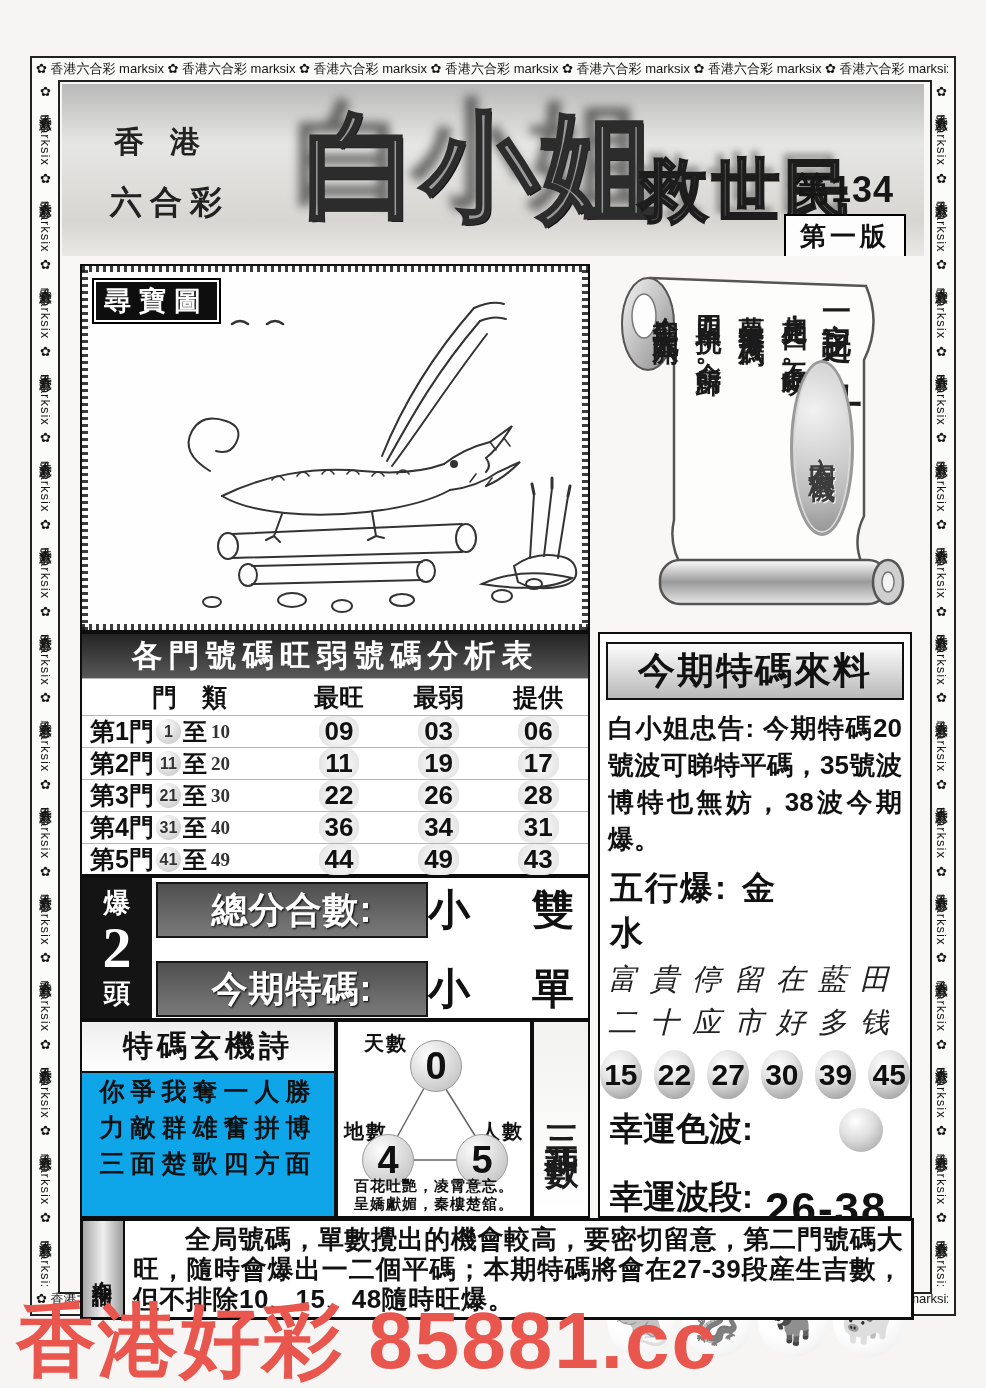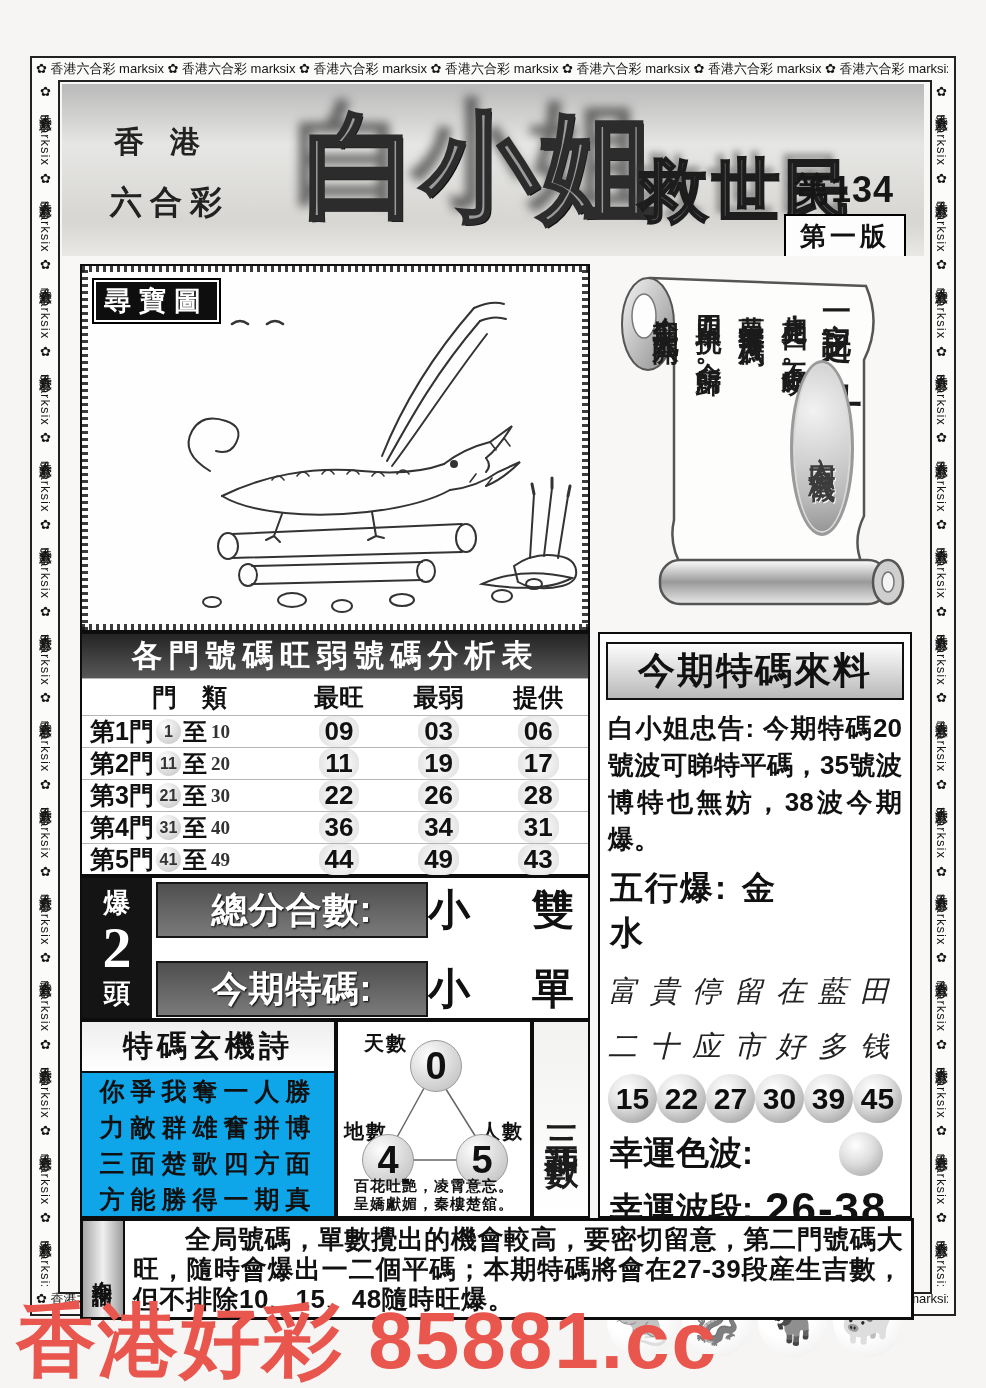--- a/index.html
+++ b/index.html
@@ -102,28 +102,28 @@
       font-family:"Liberation Serif","DejaVu Serif",serif;letter-spacing:10px;color:#1c1c1c;}
 
   
   .special{position:absolute;left:598px;top:632px;width:310px;height:582px;border:2px solid #0d0d0d;background:#fff;}
   .sp-title{margin:8px 6px 6px;border:2px solid #111;background:linear-gradient(180deg,#fdfdfd,#b9b9b9);
       font-size:37px;font-weight:900;text-align:center;letter-spacing:2px;padding:2px 0;}
   .sp-advice{padding:4px 8px 0;font-size:26px;font-weight:900;line-height:37px;text-align:justify;}
   .sp-five{padding:8px 0 0 10px;font-size:33px;font-weight:900;letter-spacing:2px;}
   .sp-five .val{letter-spacing:34px;margin-left:14px;}
   .sp-hand{font-family:"Liberation Serif","DejaVu Serif",serif;font-size:29px;text-align:center;
-      letter-spacing:13px;line-height:39px;font-style:italic;color:#222;margin-top:16px;}
-  .balls{display:flex;justify-content:center;gap:0;margin-top:8px;}
+      letter-spacing:13px;line-height:39px;font-style:italic;color:#222;margin-top:4px;}
+  .balls{display:flex;justify-content:center;gap:12px;margin-top:8px;}
   .ball{width:49px;height:49px;border-radius:50%;background:radial-gradient(circle at 38% 30%,#fff 0%,#e2e2e2 40%,#8e8e8e 100%);
       display:flex;align-items:center;justify-content:center;font-size:30px;font-weight:900;color:#0f0f0f;}
   .lucky-row{display:flex;align-items:center;padding:8px 0 0 10px;font-size:33px;font-weight:900;}
   .lucky-ball{width:44px;height:44px;border-radius:50%;margin-left:86px;
       background:radial-gradient(circle at 38% 30%,#fff 0%,#ddd 45%,#9a9a9a 100%);}
-  .range-val{font-size:44px;font-weight:900;letter-spacing:2px;margin-left:12px;}
+  .range-val{font-size:44px;font-weight:900;letter-spacing:2px;margin-left:12px;margin-top:24px;}
   .zodiac-title{font-family:"Liberation Serif","DejaVu Serif",serif;font-size:30px;text-align:center;
       letter-spacing:22px;margin-top:8px;font-style:italic;color:#222;}
   .animals{display:flex;justify-content:space-around;padding:4px 4px 0;}
   .animal{width:70px;height:70px;border-radius:50%;background:radial-gradient(circle at 40% 30%,#fff 30%,#e4e4e4);
       display:flex;align-items:center;justify-content:center;font-size:44px;filter:grayscale(1) contrast(1.05);}
 
   
   .review{position:absolute;left:80px;top:1218px;width:828px;height:96px;border:3px solid #0d0d0d;background:#fff;display:flex;}
   .review-label{width:40px;border-right:2px solid #0d0d0d;background:linear-gradient(90deg,#a7a7a7,#f0f0f0 50%,#9c9c9c);
       display:flex;align-items:center;justify-content:center;}
@@ -354,21 +354,20 @@
         <div class="burst-value serif">小　單</div>
       </div>
     </div>
   </div>
 
   <div class="poem">
     <div class="poem-title">特碼玄機詩</div>
     <div class="poem-line">你爭我奪一人勝</div>
     <div class="poem-line">力敵群雄奮拼博</div>
     <div class="poem-line">三面楚歌四方面</div>
-    <div class="poem-line">方能勝得一期真</div>
   </div>
 
   <div class="trinity">
     <svg width="192" height="194" viewBox="0 0 192 194">
       <path d="M96,48 L52,128 M96,48 L146,128 M62,138 L136,138" stroke="#666" stroke-width="1.5" fill="none"></path>
     </svg>
     <div class="tlabel" style="left:26px;top:8px;">天數</div>
     <div class="tcircle" style="left:72px;top:18px;">0</div>
     <div class="tlabel" style="left:6px;top:96px;">地數</div>
     <div class="tcircle" style="left:24px;top:112px;">4</div>

